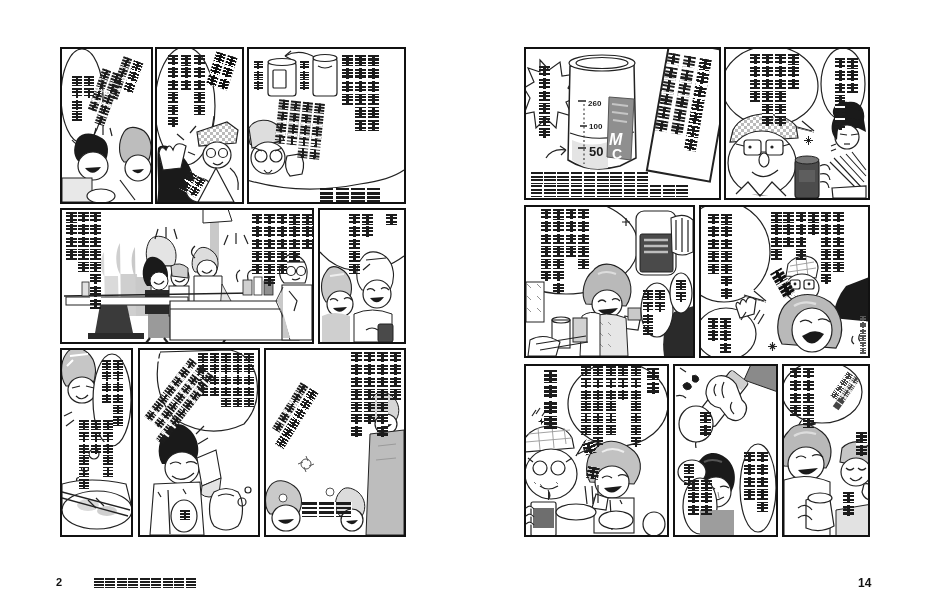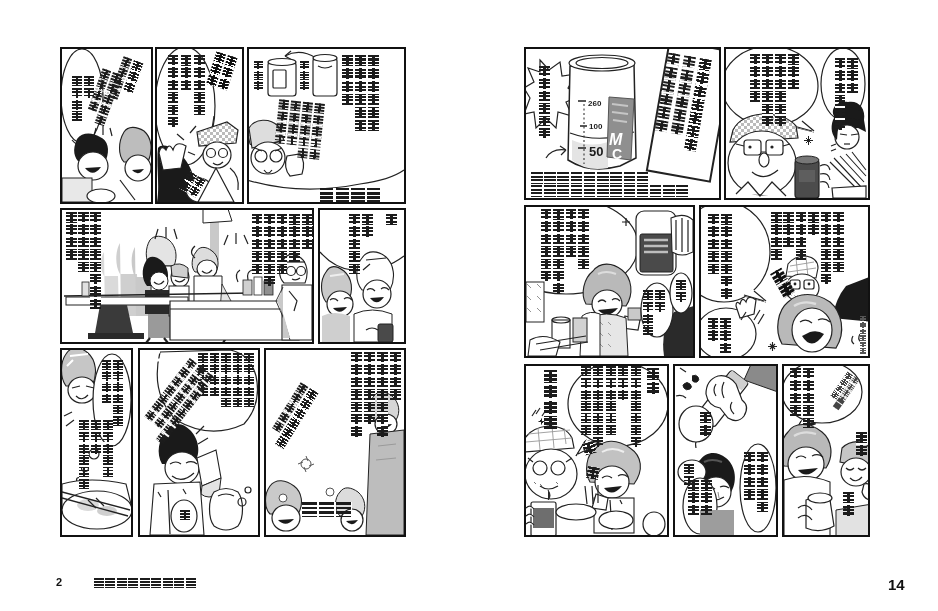--- a/index.html
+++ b/index.html
@@ -597,21 +597,21 @@
       <div style="position:absolute;left:-8px;top:0px;width:6.5px;height:29.51px;background-image:repeating-linear-gradient(to bottom, rgba(0,0,0,0) 0 6.5px, #fff 6.5px 7.67px),repeating-linear-gradient(to bottom, #444 0 1.24px, rgba(0,0,0,0) 1.24px 2.02px),linear-gradient(to right, rgba(0,0,0,0) 0 2.6px, #444 2.6px 4.16px, rgba(0,0,0,0) 4.16px 6.5px);"></div>
     </div>
 <div style="position:absolute;left:856px;top:432px;width:11px;height:10px;">
       <div style="position:absolute;left:0.0px;top:0px;width:11px;height:23.98px;background-image:repeating-linear-gradient(to bottom, rgba(0,0,0,0) 0 11px, #fff 11px 12.98px),repeating-linear-gradient(to bottom, #1c1c1c 0 2.09px, rgba(0,0,0,0) 2.09px 3.41px),linear-gradient(to right, rgba(0,0,0,0) 0 4.4px, #1c1c1c 4.4px 7.04px, rgba(0,0,0,0) 7.04px 11px);"></div>
     </div>
 <div style="position:absolute;left:843px;top:492px;width:11px;height:10px;">
       <div style="position:absolute;left:0.0px;top:0px;width:11px;height:23.98px;background-image:repeating-linear-gradient(to bottom, rgba(0,0,0,0) 0 11px, #fff 11px 12.98px),repeating-linear-gradient(to bottom, #1c1c1c 0 2.09px, rgba(0,0,0,0) 2.09px 3.41px),linear-gradient(to right, rgba(0,0,0,0) 0 4.4px, #1c1c1c 4.4px 7.04px, rgba(0,0,0,0) 7.04px 11px);"></div>
     </div>
 <div style="position:absolute;left:56px;top:576px;font-size:11px;font-weight:bold;color:#111;">2</div>
 <div style="position:absolute;left:94px;top:578px;width:102.0px;height:10px;background-image:repeating-linear-gradient(to right, rgba(0,0,0,0) 0 10px, #fff 10px 11.5px),repeating-linear-gradient(to bottom, #1c1c1c 0 1.85px, rgba(0,0,0,0) 1.85px 3.05px),linear-gradient(to bottom, rgba(0,0,0,0) 0 0px, rgba(0,0,0,0) 0 10px);"></div>
-<div style="position:absolute;left:888px;top:576px;font-size:15px;font-weight:bold;color:#111;">14</div>
+<div style="position:absolute;left:858px;top:576px;font-size:12px;font-weight:bold;color:#111;">14</div>
 </div>
 <svg width="0" height="0">
     <defs>
       <pattern id="chk" width="6" height="6" patternUnits="userSpaceOnUse">
         <rect width="6" height="6" fill="#fff"></rect>
         <rect width="3" height="3" fill="#bbb"></rect>
         <rect x="3" y="3" width="3" height="3" fill="#bbb"></rect>
       </pattern>
     </defs>
   </svg>

